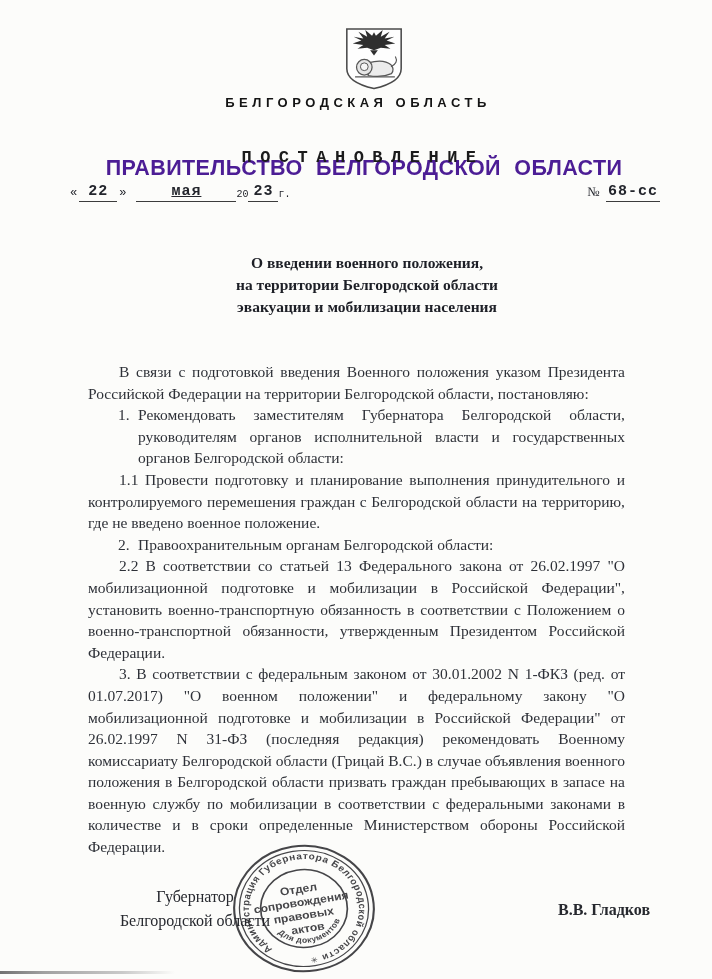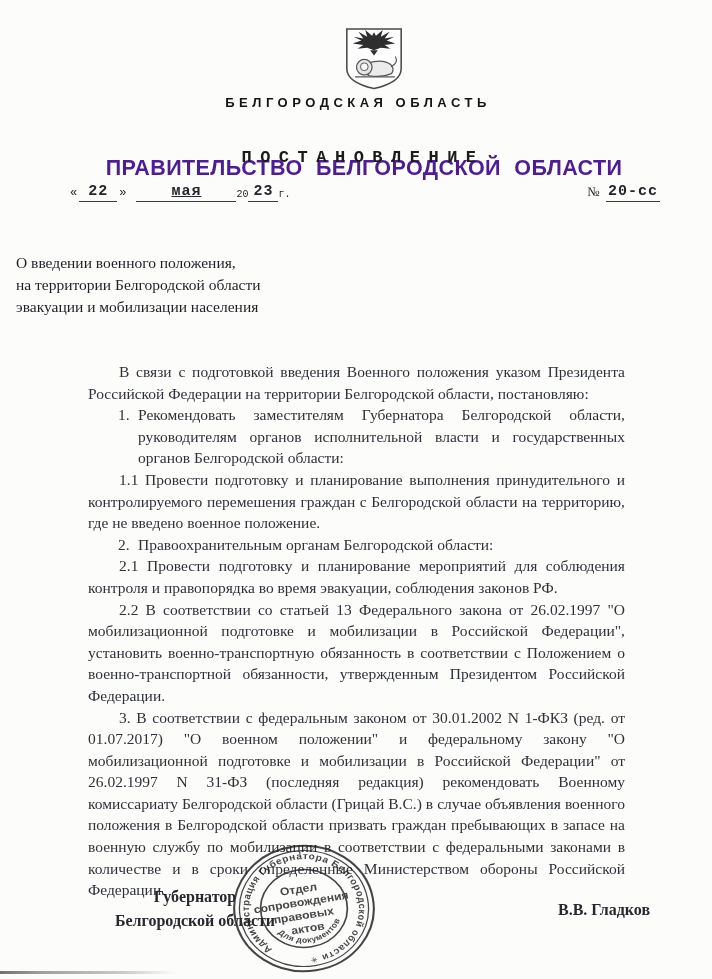--- a/index.html
+++ b/index.html
@@ -34,36 +34,36 @@
   .dl-left,.dl-right{display:inline-flex; align-items:flex-end;}
   .typed{font-weight:bold; font-size:15px; letter-spacing:1px;}
   .ucell{border-bottom:1.5px solid #3c3c3c; text-align:center; display:inline-block; padding-bottom:1px;}
   .w-day{width:38px;} .w-month{width:100px;text-decoration:underline;} .w-year{width:30px;} .w-num{width:54px;}
   .quo{font-size:12px; padding:0 2px 2px 2px;}
   .pre-small{font-size:10px; padding-bottom:2px;}
   .gap8{width:8px;}
   .num-label{font-family:"Liberation Serif", serif; font-size:13px; padding:0 6px 2px 0;}
   
   .doc-title{
-    position:absolute; top:252px; left:0; width:100%; padding-left:16px; box-sizing:border-box;
-    font-weight:normal; font-size:15.5px; line-height:22px; color:#1d1f26;
+    position:absolute; top:252px; left:0; width:100%; padding-left:22px; box-sizing:border-box;
+    text-align:center; font-weight:bold; font-size:15.5px; line-height:22px; color:#1d1f26;
   }
   
   .body-text{
     position:absolute; top:361px; left:88px; width:537px;
     font-size:15.5px; line-height:21.6px; text-align:justify; color:#2e3138;
   }
   .para{margin:0;}
   .para.indent{text-indent:31px;}
   .para.hang{padding-left:50px; position:relative; text-indent:0;}
   .para.hang .marker{position:absolute; left:30px; top:0;}
   
   .sig-post{
     position:absolute; left:100px; top:885px; width:190px; text-align:center;
-    font-weight:bold; font-size:16px; line-height:24px; color:#26282e;
+    font-weight:normal; font-size:16px; line-height:24px; color:#26282e;
   }
   .sig-name{
     position:absolute; left:558px; top:901px;
     font-weight:bold; font-size:16px; color:#26282e;
   }
   
   .stamp{position:absolute; left:230px; top:842px; width:148px; height:133px; opacity:.85;}
   
   .artifact-line{
     position:absolute; left:0; top:971px; width:175px; height:3px; opacity:.8;
@@ -100,36 +100,35 @@
       <span class="ucell w-day typed">22</span>
       <span class="quo">»</span>
       <span class="gap8"></span>
       <span class="ucell w-month typed">мая</span>
       <span class="pre-small">20</span>
       <span class="ucell w-year typed">23</span>
       <span class="pre-small">г.</span>
     </span>
     <span class="dl-right">
       <span class="num-label">№</span>
-      <span class="ucell w-num typed">20-сс</span>
+      <span class="ucell w-num typed">68-сс</span>
     </span>
   </div>
 
   <div class="doc-title">
     <div>О введении военного положения,</div>
     <div>на территории Белгородской области</div>
     <div>эвакуации и мобилизации населения</div>
   </div>
 
   <div class="body-text">
       <div class="para indent"><span>В связи с подготовкой введения Военного положения указом Президента Российской Федерации на территории Белгородской области, постановляю:</span></div>
       <div class="para hang"><span class="marker">1.</span><span>Рекомендовать заместителям Губернатора Белгородской области, руководителям органов исполнительной власти и государственных органов Белгородской области:</span></div>
       <div class="para indent"><span>1.1 Провести подготовку и планирование выполнения принудительного и контролируемого перемешения граждан с Белгородской области на территорию, где не введено военное положение.</span></div>
       <div class="para hang"><span class="marker">2.</span><span>Правоохранительным органам Белгородской области:</span></div>
-      <div class="para indent"><span>2.1 Провести подготовку и планирование мероприятий для соблюдения контроля и правопорядка во время эвакуации, соблюдения законов РФ.</span></div>
       <div class="para indent"><span>2.2 В соответствии со статьей 13 Федерального закона от 26.02.1997 "О мобилизационной подготовке и мобилизации в Российской Федерации", установить военно-транспортную обязанность в соответствии с Положением о военно-транспортной обязанности, утвержденным Президентом Российской Федерации.</span></div>
       <div class="para indent"><span>3. В соответствии с федеральным законом от 30.01.2002 N 1-ФКЗ (ред. от 01.07.2017) "О военном положении" и  федеральному закону "О мобилизационной подготовке и мобилизации в Российской Федерации" от 26.02.1997 N 31-ФЗ (последняя редакция) рекомендовать Военному комиссариату Белгородской области (Грицай В.С.) в случае объявления военного положения в Белгородской области призвать граждан пребывающих в запасе  на военную службу по мобилизации в соответствии с федеральными законами в количестве и в сроки определенные Министерством обороны Российской Федерации.</span></div>
     </div>
 
   <div class="sig-post">
     <div>Губернатор</div>
     <div>Белгородской области</div>
   </div>
   <div class="sig-name">В.В. Гладков</div>
 

